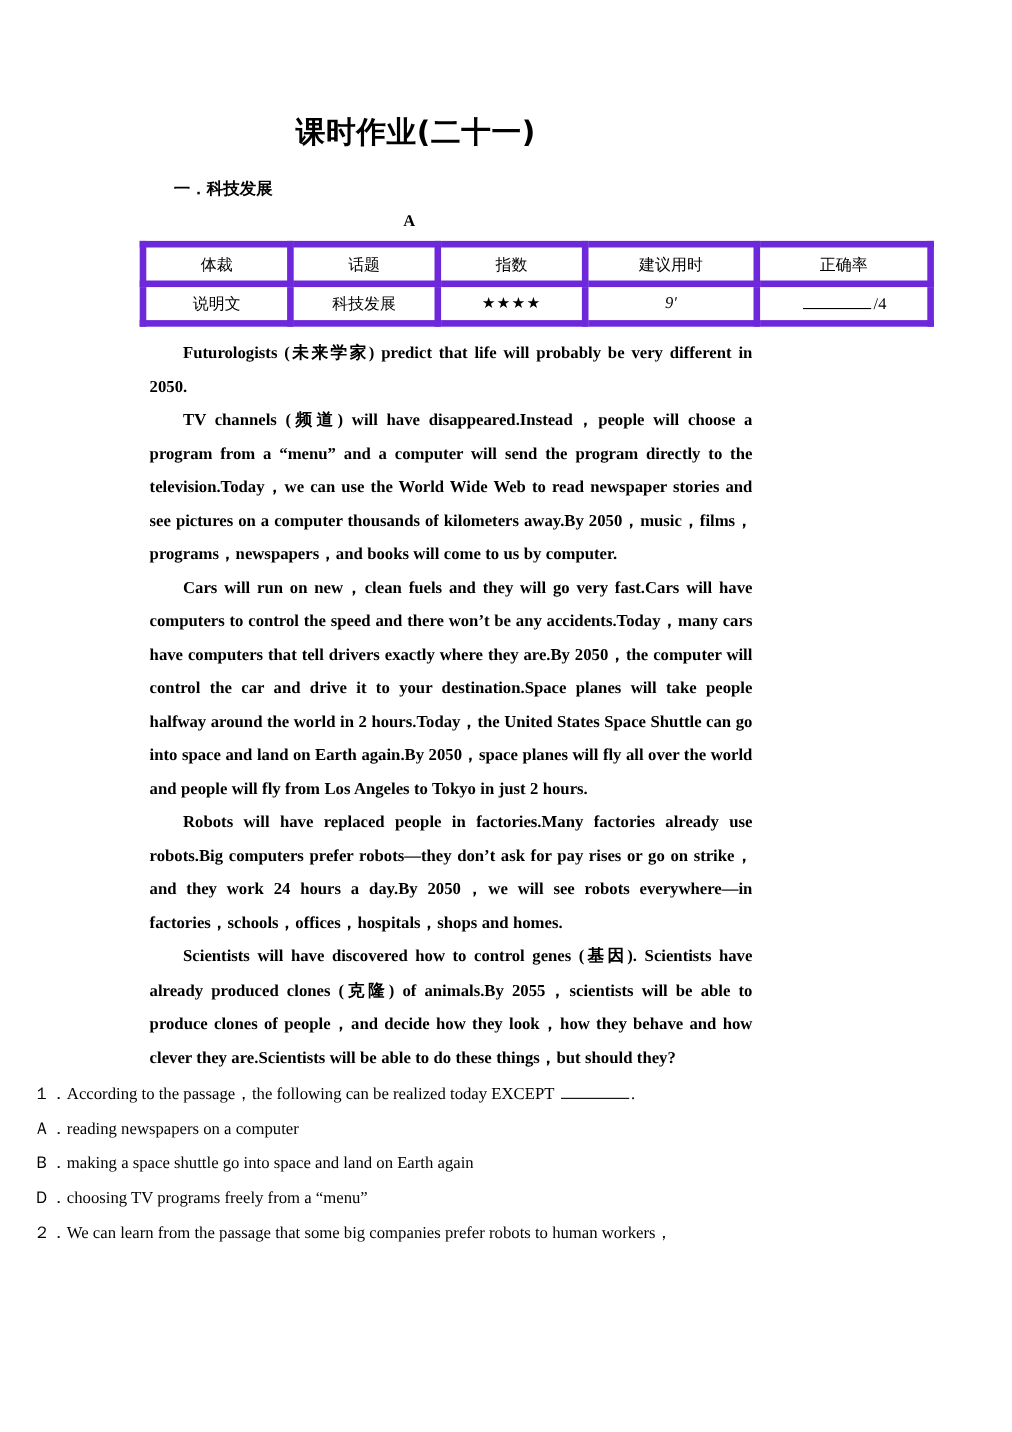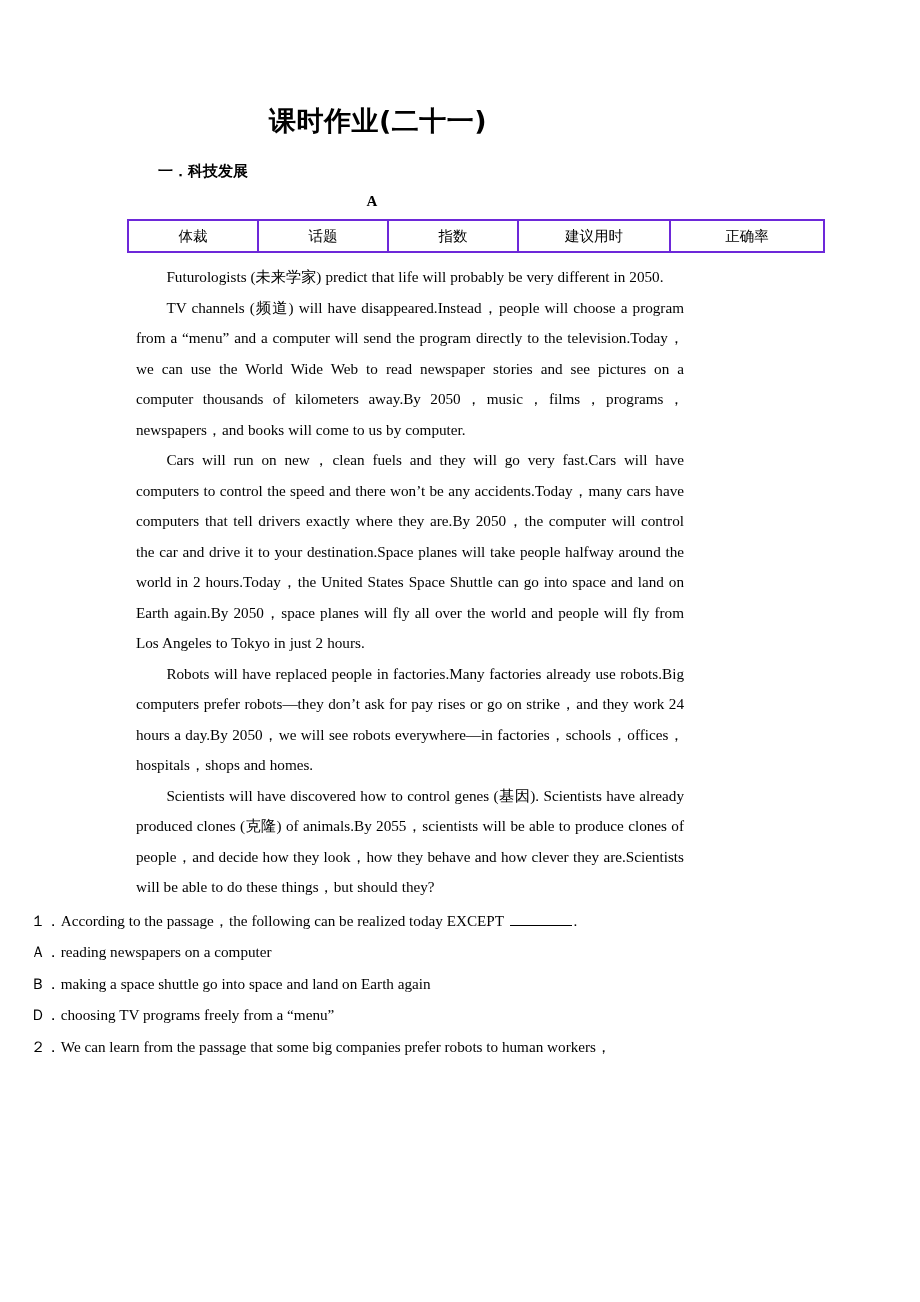--- a/index.html
+++ b/index.html
@@ -60,21 +60,21 @@
   .info-table-wrap {
     padding-top: 8px;
     padding-left: 127px;
   }
   table.info-table {
     width: 666px;
     border-collapse: collapse;
     table-layout: fixed;
   }
   table.info-table td {
-    border: 2px solid #6d28d9;
+    border: 6px solid #6d28d9;
     height: 30px;
     text-align: center;
     vertical-align: middle;
     font-family: "DejaVu Sans", "Liberation Sans", sans-serif;
     font-size: 14.5px;
     padding: 0 2px;
     white-space: nowrap;
   }
   table.info-table td.c1 { width: 124px; }
   table.info-table td.c2 { width: 124px; }
@@ -94,20 +94,21 @@
   .rate-val {
     font-family: "Liberation Serif", serif;
     font-size: 15px;
   }
 
   
   .passage {
     padding-left: 136px;
     padding-right: 72px;
     padding-top: 9px;
+    font-weight: bold;
   }
   p.para {
     margin: 0;
     text-indent: 2em;
     font-size: 15.2px;
     line-height: 30.5px;
     text-align: justify;
     text-justify: inter-word;
     text-align-last: left;
     word-spacing: 0.2px;
@@ -155,20 +156,27 @@
   <div class="info-table-wrap">
     <table class="info-table">
       <tbody>
         <tr>
           <td class="c1">体裁</td>
           <td class="c2">话题</td>
           <td class="c3">指数</td>
           <td class="c4">建议用时</td>
           <td class="c5">正确率</td>
         </tr>
+        <tr>
+          <td class="c1">说明文</td>
+          <td class="c2">科技发展</td>
+          <td class="c3"><span class="stars">★★★★</span></td>
+          <td class="c4"><span class="time-val">9′</span></td>
+          <td class="c5"><span class="rate-val"><span class="blank"></span><span>/4</span></span></td>
+        </tr>
       </tbody>
     </table>
   </div>
 
   <div class="passage">
     <p class="para">Futurologists (未来学家) predict that life will probably be very different in 2050.</p>
     <p class="para">TV channels (频道) will have disappeared.Instead，people will choose a program from a “menu” and a computer will send the program directly to the television.Today，we can use the World Wide Web to read newspaper stories and see pictures on a computer thousands of kilometers away.By 2050，music，films，programs，newspapers，and books will come to us by computer.</p>
     <p class="para">Cars will run on new，clean fuels and they will go very fast.Cars will have computers to control the speed and there won’t be any accidents.Today，many cars have computers that tell drivers exactly where they are.By 2050，the computer will control the car and drive it to your destination.Space planes will take people halfway around the world in 2 hours.Today，the United States Space Shuttle can go into space and land on Earth again.By 2050，space planes will fly all over the world and people will fly from Los Angeles to Tokyo in just 2 hours.</p>
     <p class="para">Robots will have replaced people in factories.Many factories already use robots.Big computers prefer robots—they don’t ask for pay rises or go on strike，and they work 24 hours a day.By 2050，we will see robots everywhere—in factories，schools，offices，hospitals，shops and homes.</p>
     <p class="para">Scientists will have discovered how to control genes (基因). Scientists have already produced clones (克隆) of animals.By 2055，scientists will be able to produce clones of people，and decide how they look，how they behave and how clever they are.Scientists will be able to do these things，but should they?</p>

